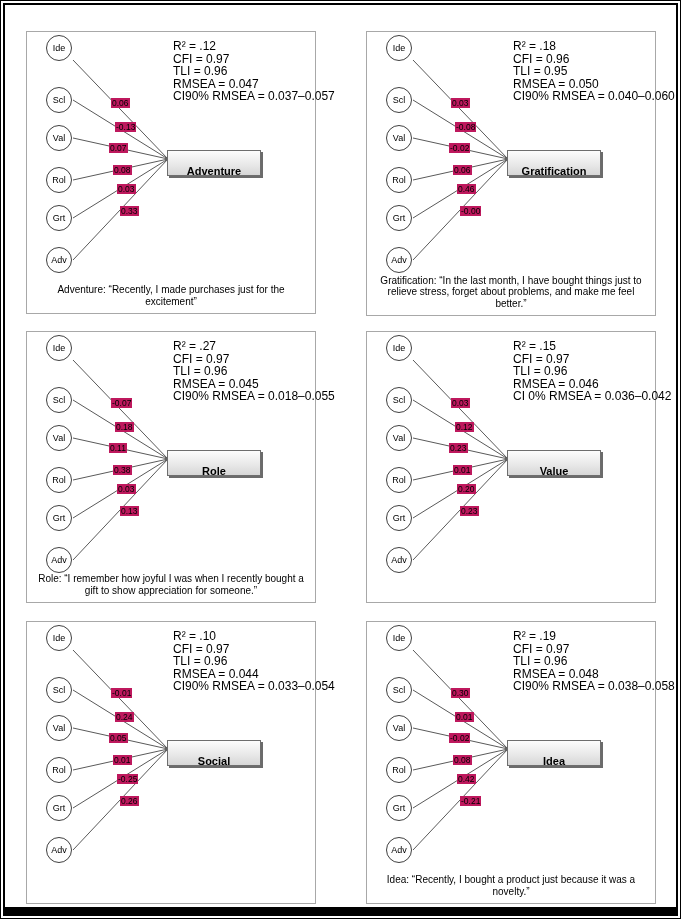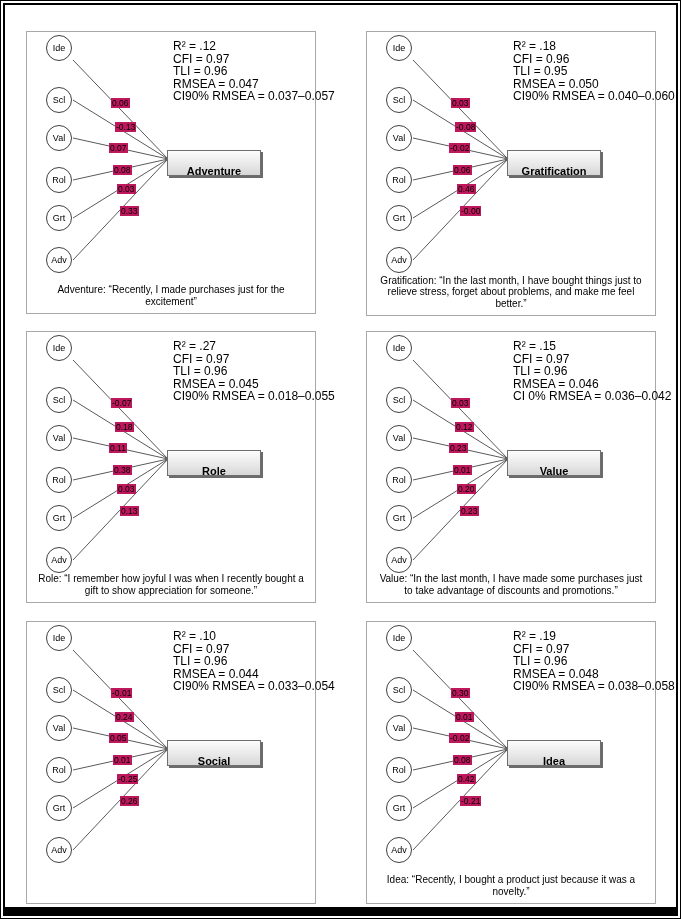--- a/index.html
+++ b/index.html
@@ -151,21 +151,20 @@
     <div class="coef k4">0.20</div>
     <div class="coef k5">0.23</div>
     <div class="construct">Value</div>
     <div class="stats">
       <div>R² = .15</div>
       <div>CFI = 0.97</div>
       <div>TLI = 0.96</div>
       <div>RMSEA = 0.046</div>
       <div>CI 0% RMSEA = 0.036–0.042</div>
     </div>
-    <div class="caption">Value: “In the last month, I have made some purchases just to take advantage of discounts and promotions.”</div>
   </section>
 
   <section class="panel p4">
     <svg class="lines" viewBox="0 0 290 280">
       <line x1="46" y1="28" x2="141" y2="127"></line>
         <line x1="46" y1="68" x2="141" y2="127"></line>
       <line x1="46" y1="106" x2="141" y2="127"></line>
         <line x1="46" y1="148" x2="141" y2="127"></line>
       <line x1="46" y1="186" x2="141" y2="127"></line>
         <line x1="46" y1="228" x2="141" y2="127"></line>

